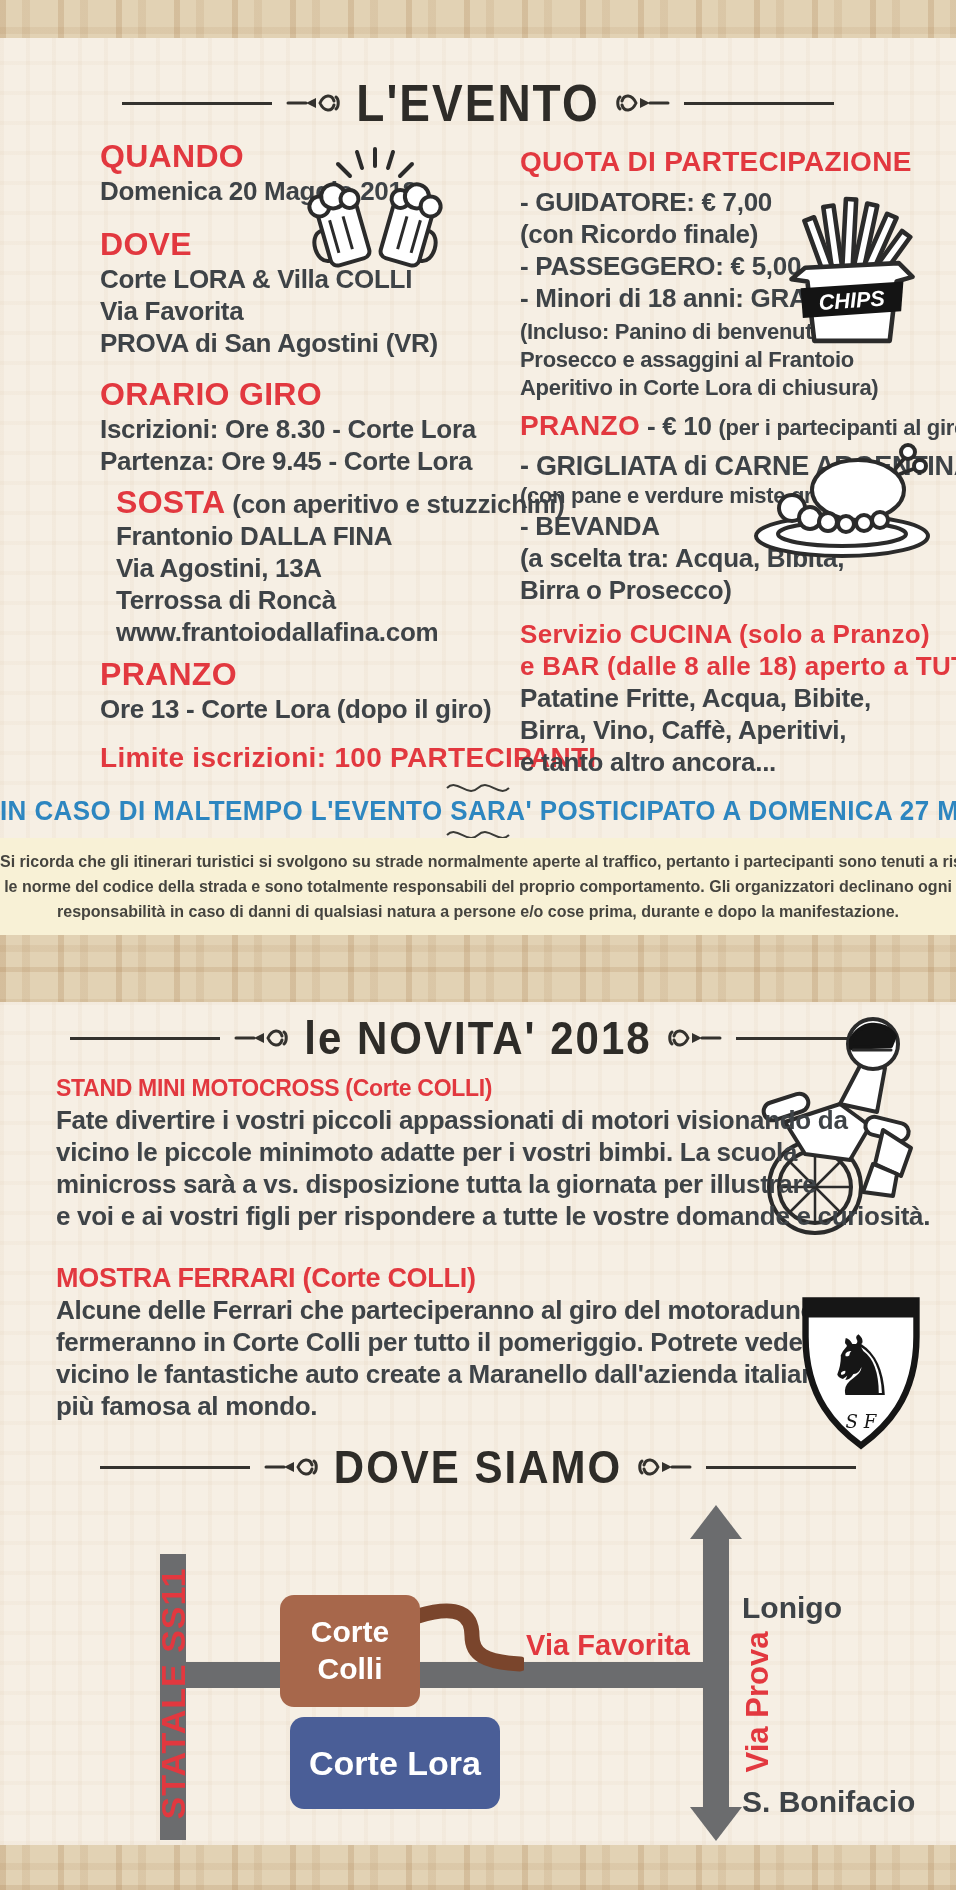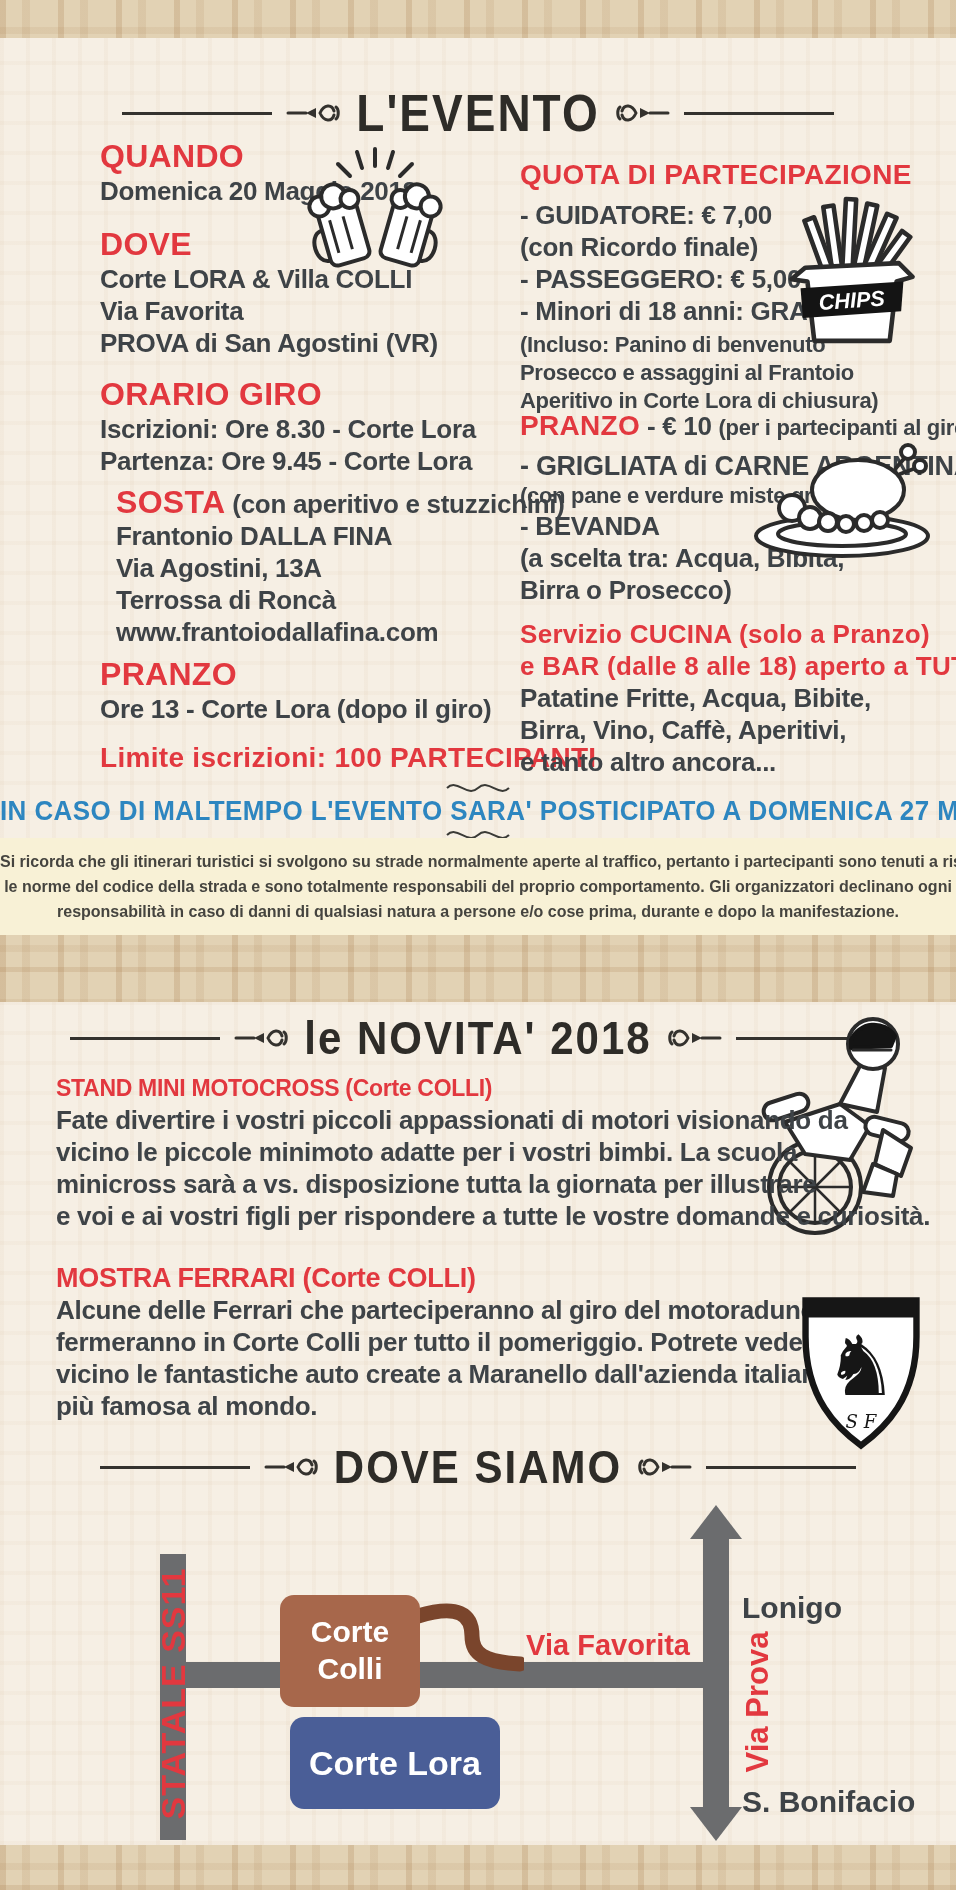--- a/index.html
+++ b/index.html
@@ -56,21 +56,21 @@
   .mbox{position:absolute;border-radius:14px;color:#fff;font-weight:bold;text-align:center;}
   .rot{transform:rotate(-90deg);}
 </style>
 </head>
 <body>
 
 <div class="page">
 
   <div class="panel panel1">
 
-    <div class="sec-title" style="top:48px;">
+    <div class="sec-title" style="top:38px;">
       <span class="rule"></span>
       <svg class="orn" viewBox="0 0 56 26">
         <path d="M2 13 h18"></path>
           <path class="solid" d="M20 13 l10 -5 v10 z"></path>
         <path d="M34 13 c4 -9 12 -9 14 -2 M34 13 c4 9 12 9 14 2 M50 7 c3 2 3 10 0 12"></path>
       </svg>
       <span class="t">L'EVENTO</span>
       <svg class="orn" viewBox="0 0 56 26" style="transform:scaleX(-1);">
         <path d="M2 13 h18"></path>
           <path class="solid" d="M20 13 l10 -5 v10 z"></path>
@@ -133,21 +133,21 @@
         <path class="lineart nofill" d="M126 78 c13 2 13 30 -1 31"></path>
         <rect class="lineart" x="84" y="58" width="40" height="58" rx="7"></rect>
         <circle class="lineart" cx="89" cy="55" r="9"></circle>
           <circle class="lineart" cx="104" cy="48" r="12"></circle>
           <circle class="lineart" cx="120" cy="54" r="10"></circle>
         <path d="M100 70 v34 M114 70 v34" stroke="#2b2b2b" stroke-width="3" fill="none"></path>
       </g>
     </svg>
 
     <div class="blk" style="left:520px;top:108px;">
-      <div class="h-red" style="font-size:28px;margin-top:13px;">QUOTA DI PARTECIPAZIONE</div>
+      <div class="h-red" style="font-size:28px;">QUOTA DI PARTECIPAZIONE</div>
       <div style="height:8px;"></div>
       <div class="line">- GUIDATORE:  € 7,00</div>
       <div class="line">(con Ricordo finale)</div>
       <div class="line">- PASSEGGERO:  € 5,00</div>
       <div class="line">- Minori di 18 anni: GRATIS</div>
       <div style="height:4px;"></div>
       <div class="line sm">(Incluso: Panino di benvenuto</div>
       <div class="line sm">Prosecco e assaggini al Frantoio</div>
       <div class="line sm">Aperitivo in Corte Lora di chiusura)</div>
     </div>

